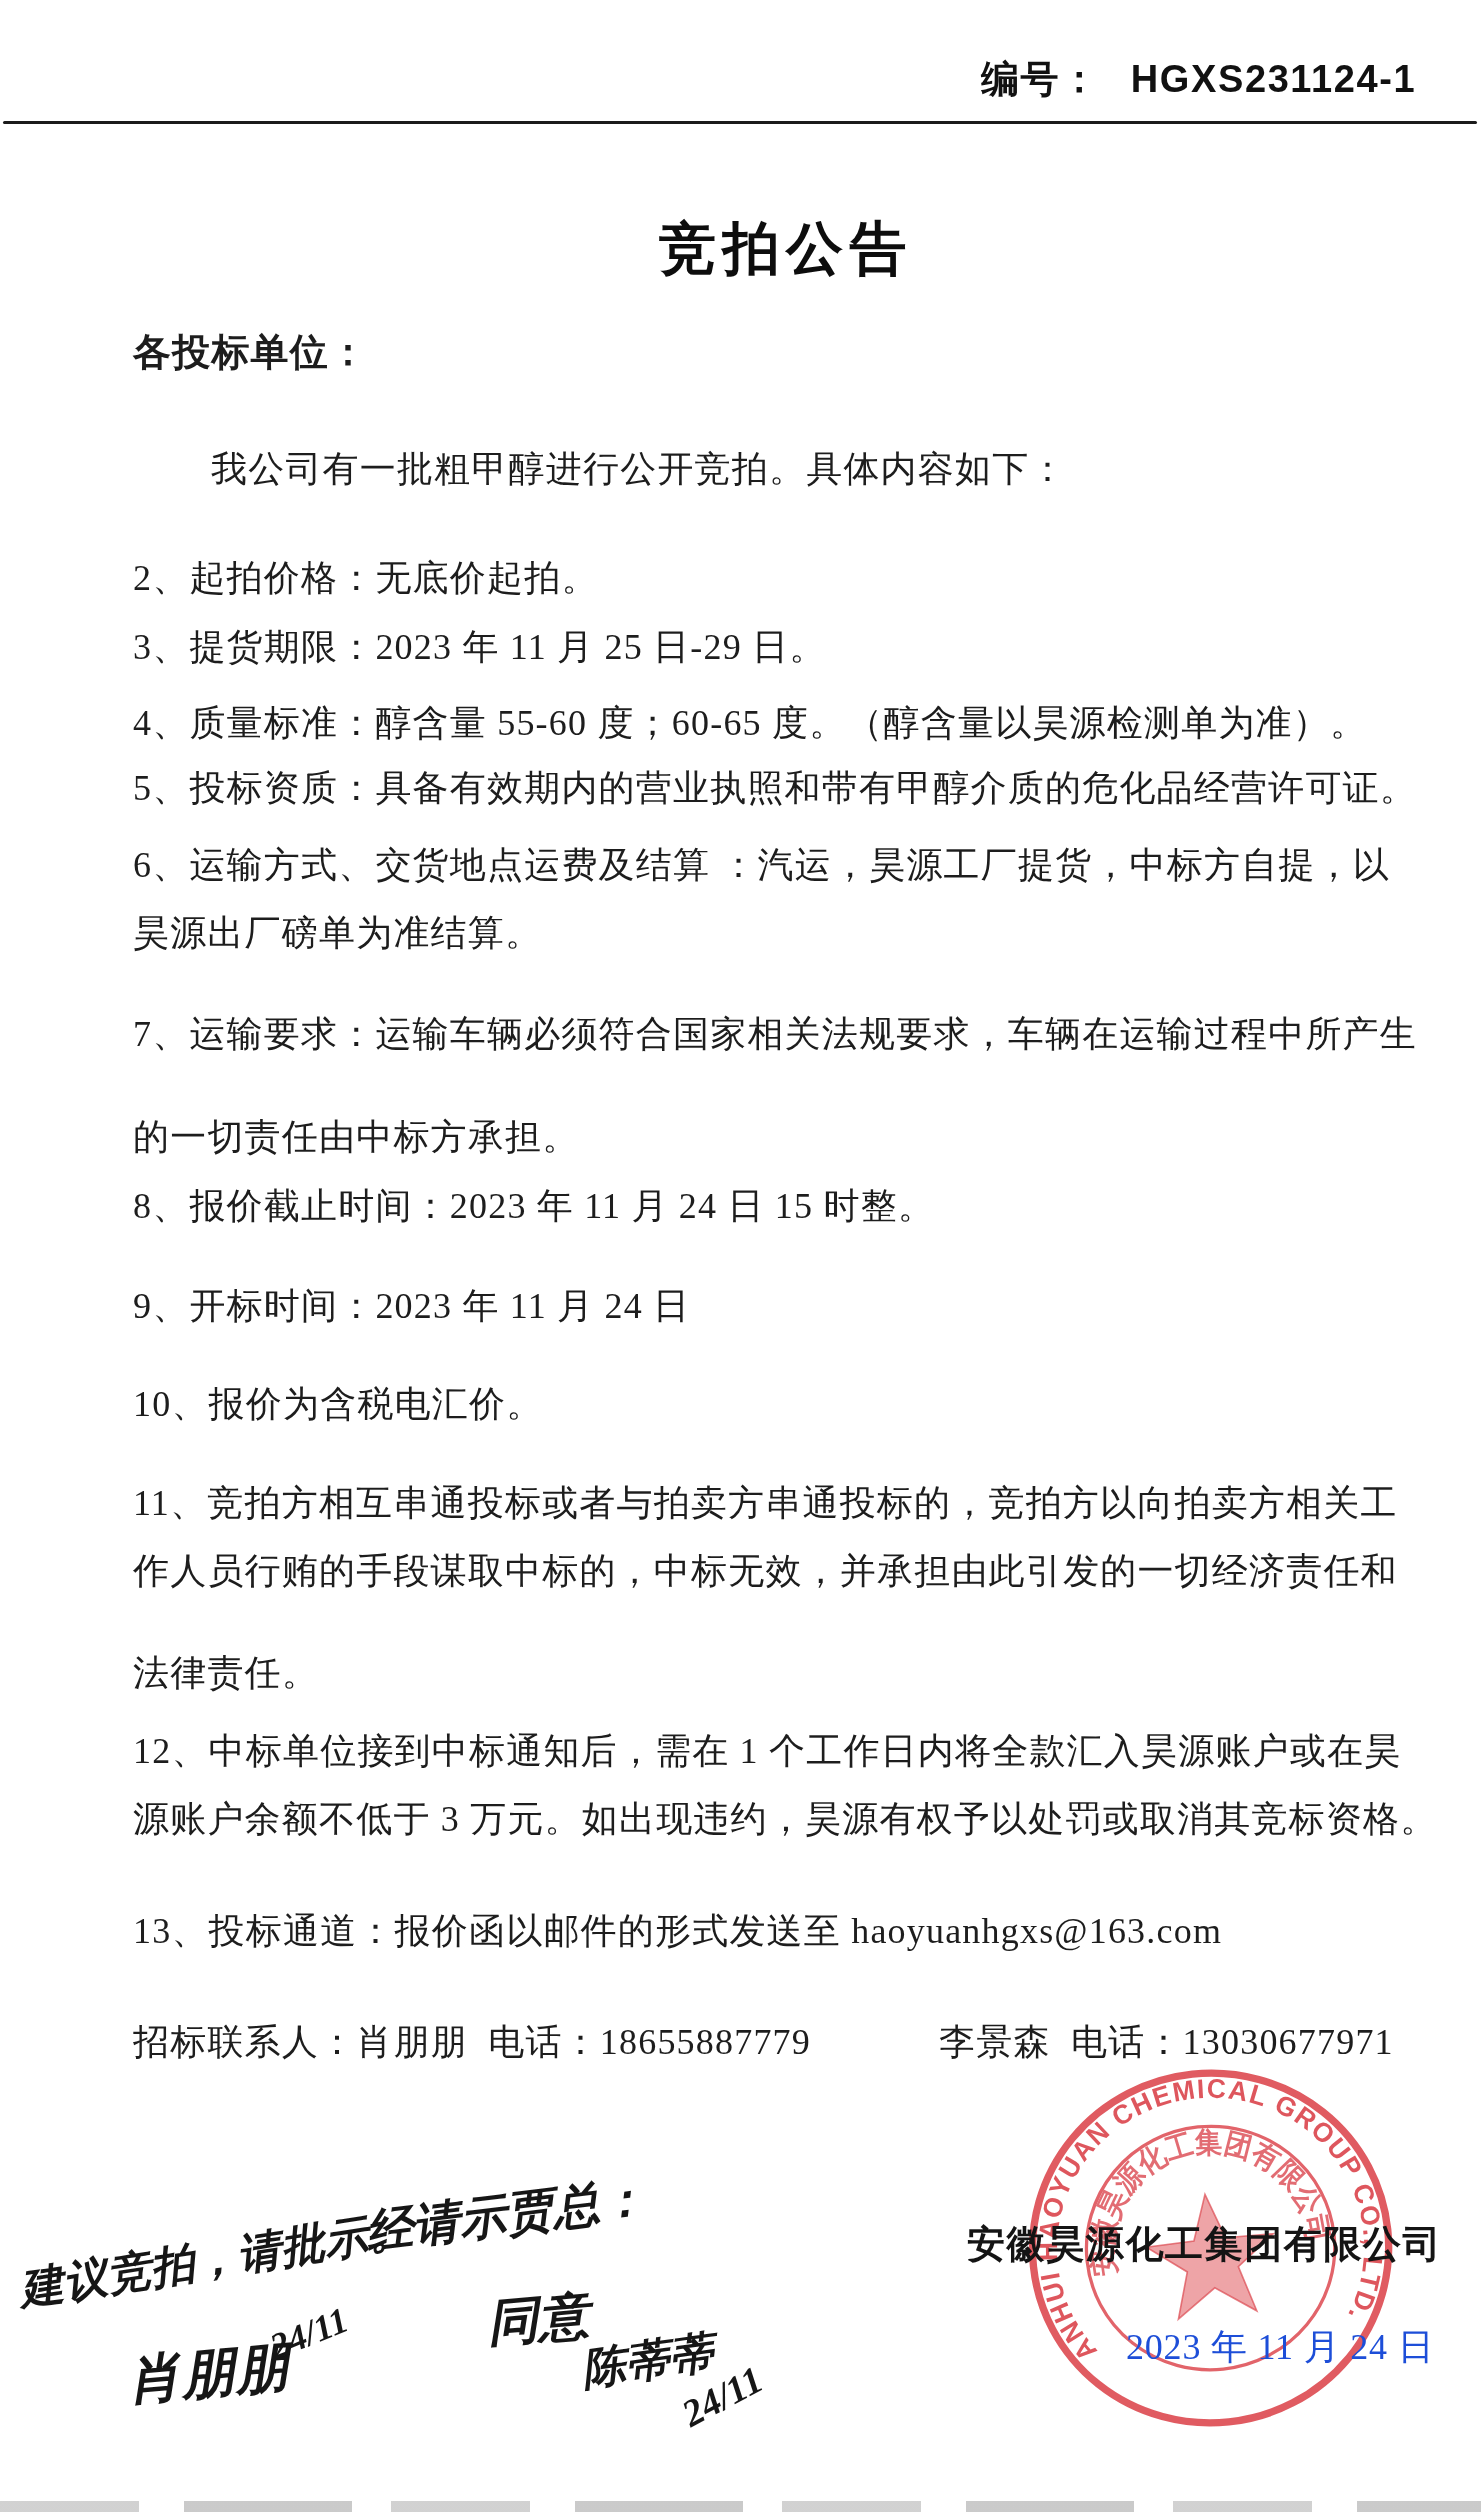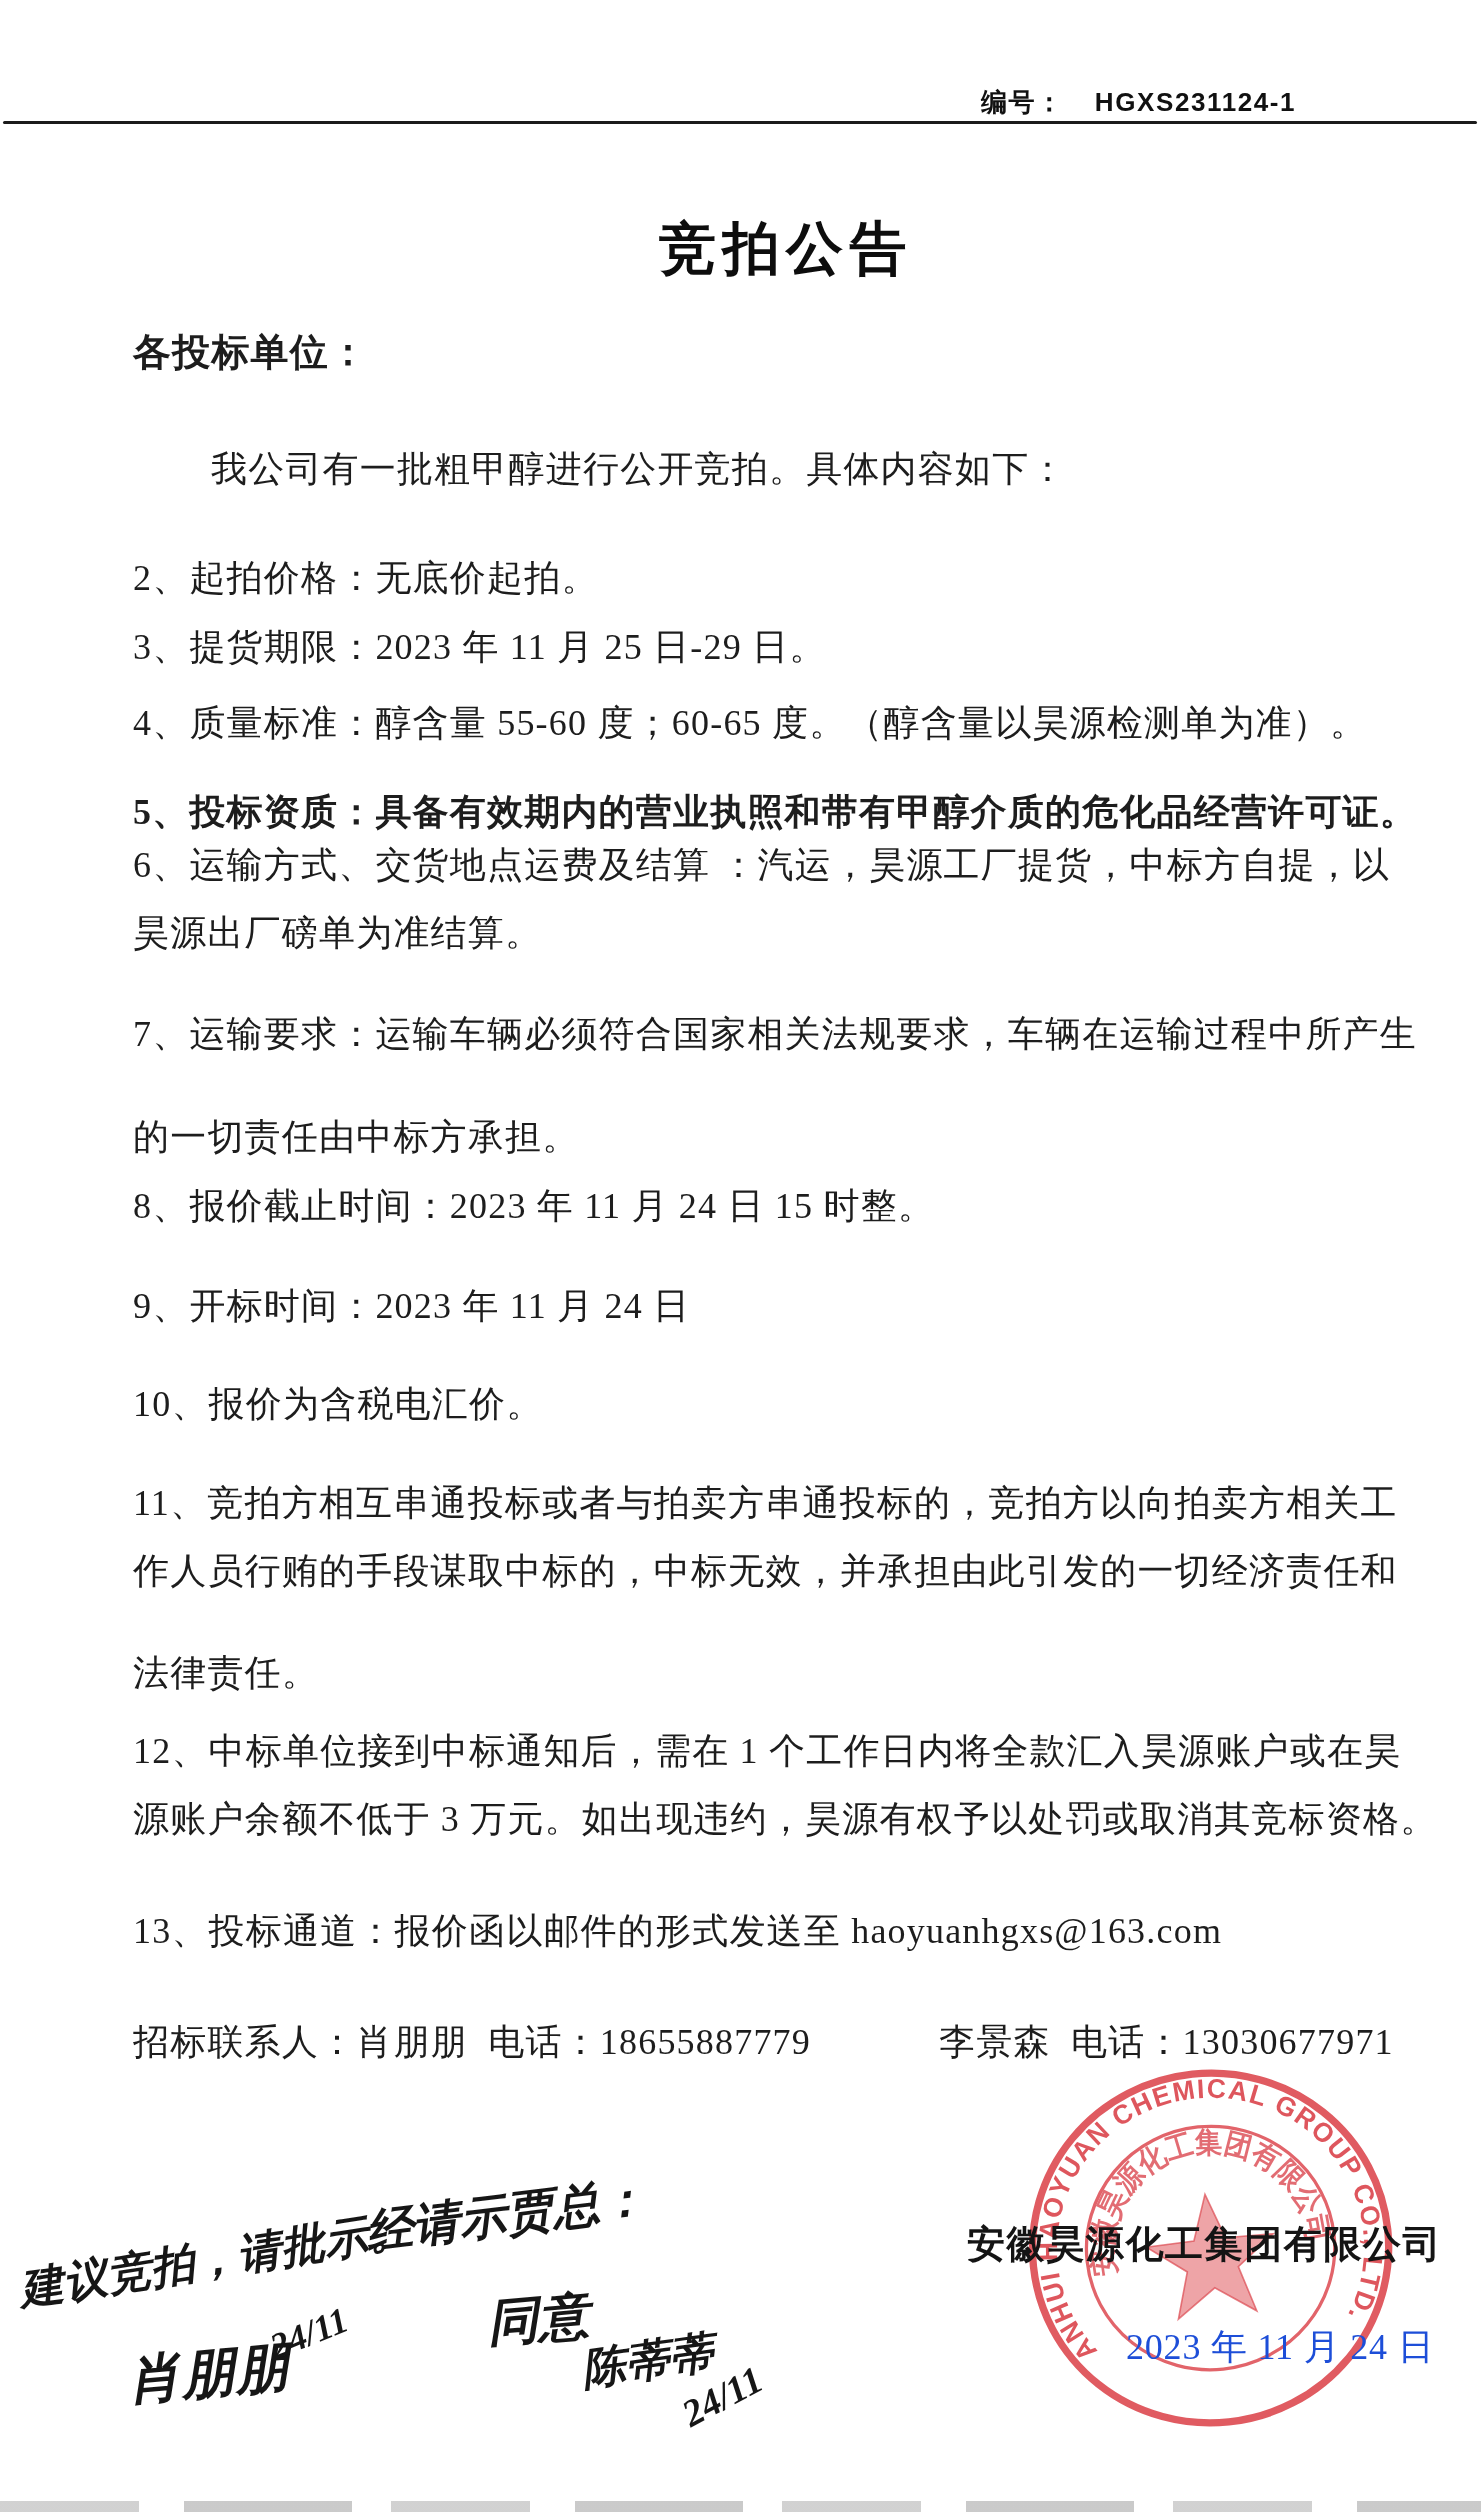--- a/index.html
+++ b/index.html
@@ -5,24 +5,24 @@
   html,body{margin:0;padding:0;background:#e8e8e8;}
   .page{
     position:relative;
     width:1482px;height:2512px;
     background:#ffffff;
     overflow:hidden;
     font-family:"Liberation Serif","DejaVu Serif",serif;
     color:#1d1d1d;
   }
   .doc-header{
-    position:absolute;left:981px;top:85px;
+    position:absolute;left:981px;top:54px;
     display:flex;align-items:baseline;gap:31px;
     font-family:"Liberation Sans","DejaVu Sans",sans-serif;
-    font-weight:700;font-size:26px;letter-spacing:1.6px;color:#111;
+    font-weight:700;font-size:38px;letter-spacing:1.6px;color:#111;
     white-space:pre;
   }
   .header-rule{
     position:absolute;left:3.3px;top:121px;width:1474px;height:3.3px;
     background:#1b1b1b;border-radius:1.6px;
   }
   .doc-title{
     position:absolute;left:659px;top:211px;
     font-family:"Liberation Sans","DejaVu Sans",sans-serif;
     font-weight:700;font-size:57px;letter-spacing:6.5px;color:#0d0d0d;
@@ -70,21 +70,21 @@
   <div class="header-rule"></div>
 
   <div class="doc-title">竞拍公告</div>
 
   <div class="line salutation" style="left:133px;top:327px;">各投标单位：</div>
   <div class="line" style="left:211px;top:413px;margin-top:32px;">我公司有一批粗甲醇进行公开竞拍。具体内容如下：</div>
 
   <div class="line" style="left:133px;top:554px;">2、起拍价格：无底价起拍。</div>
   <div class="line" style="left:133px;top:623px;">3、提货期限：2023 年 11 月 25 日-29 日。</div>
   <div class="line" style="left:133px;top:699px;">4、质量标准：醇含量 55-60 度；60-65 度。（醇含量以昊源检测单为准）。</div>
-  <div class="line" style="left:133px;top:788px;font-weight:bold;">5、投标资质：具备有效期内的营业执照和带有甲醇介质的危化品经营许可证。</div>
+  <div class="line" style="left:133px;top:764px;">5、投标资质：具备有效期内的营业执照和带有甲醇介质的危化品经营许可证。</div>
   <div class="line" style="left:133px;top:841px;">6、运输方式、交货地点运费及结算 ：汽运，昊源工厂提货，中标方自提，以</div>
   <div class="line" style="left:133px;top:909px;">昊源出厂磅单为准结算。</div>
   <div class="line" style="left:133px;top:1010px;">7、运输要求：运输车辆必须符合国家相关法规要求，车辆在运输过程中所产生</div>
   <div class="line" style="left:133px;top:1113px;">的一切责任由中标方承担。</div>
   <div class="line" style="left:133px;top:1182px;">8、报价截止时间：2023 年 11 月 24 日 15 时整。</div>
   <div class="line" style="left:133px;top:1282px;">9、开标时间：2023 年 11 月 24 日</div>
   <div class="line" style="left:133px;top:1380px;">10、报价为含税电汇价。</div>
   <div class="line" style="left:133px;top:1479px;">11、竞拍方相互串通投标或者与拍卖方串通投标的，竞拍方以向拍卖方相关工</div>
   <div class="line" style="left:133px;top:1547px;">作人员行贿的手段谋取中标的，中标无效，并承担由此引发的一切经济责任和</div>
   <div class="line" style="left:133px;top:1621px;margin-top:28px;">法律责任。</div>

